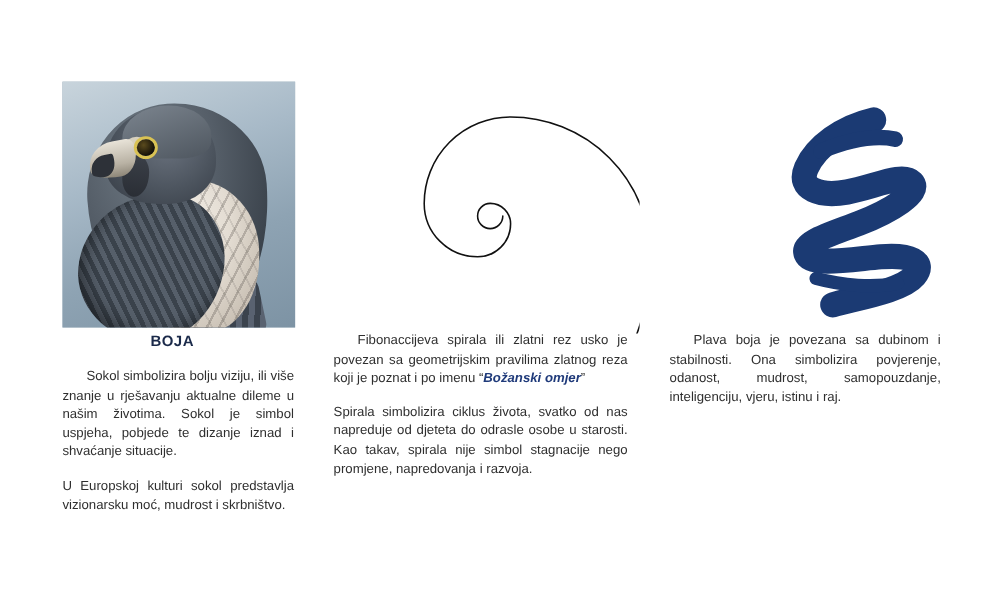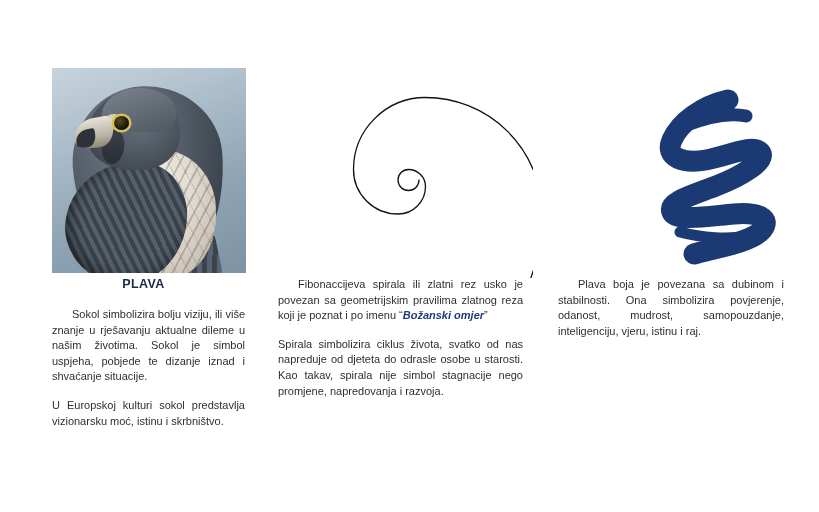--- a/index.html
+++ b/index.html
@@ -250,23 +250,23 @@
           <div class="breast"></div>
           <div class="wing"></div>
           <div class="head"></div>
           <div class="crown"></div>
           <div class="malar"></div>
           <div class="cere"></div>
           <div class="beak"></div>
           <div class="eye"></div>
         </div>
       </div>
-      <h2 class="col-title">PLAVA</h2>
+      <h2 class="col-title">BOJA</h2>
       <p class="body"><span class="indent"></span><span>Sokol simbolizira bolju viziju, ili više znanje u rješavanju aktualne dileme u našim životima. Sokol je simbol uspjeha, pobjede te dizanje iznad i shvaćanje situacije.</span></p>
-      <p class="body">U Europskoj kulturi sokol predstavlja vizionarsku moć, istinu i skrbništvo.</p>
+      <p class="body">U Europskoj kulturi sokol predstavlja vizionarsku moć, mudrost i skrbništvo.</p>
     </div>
 
     <div class="col col-2">
       <div class="visual">
         <div class="spiral-wrap">
           <svg width="255" height="218" viewBox="0 0 255 218" fill="none" xmlns="http://www.w3.org/2000/svg" aria-hidden="true">
             <path d="M141 120
                      a10.5 10.5 0 1 1 -10.5 -10.5
                      a17 17 0 0 1 17 17
                      a27.5 27.5 0 0 1 -27.5 27.5

